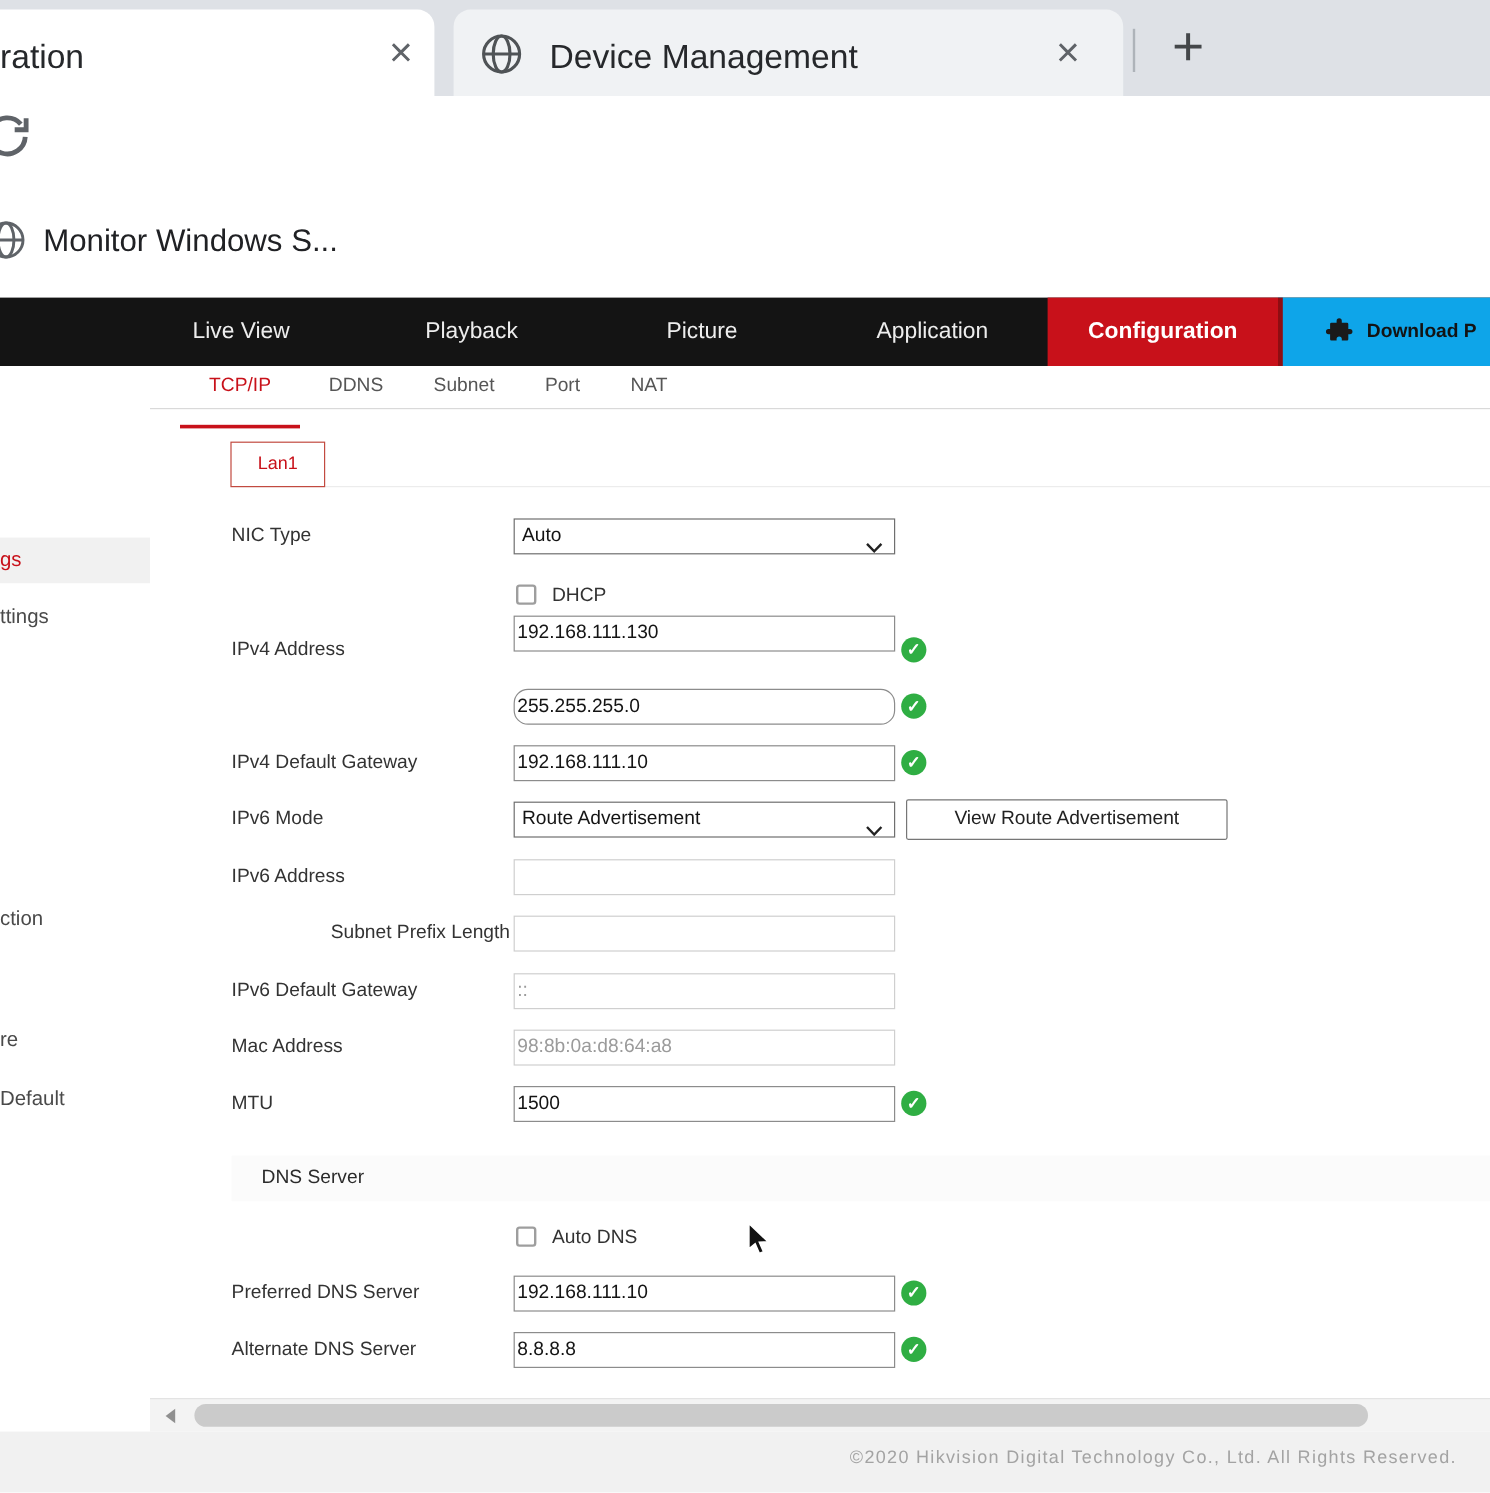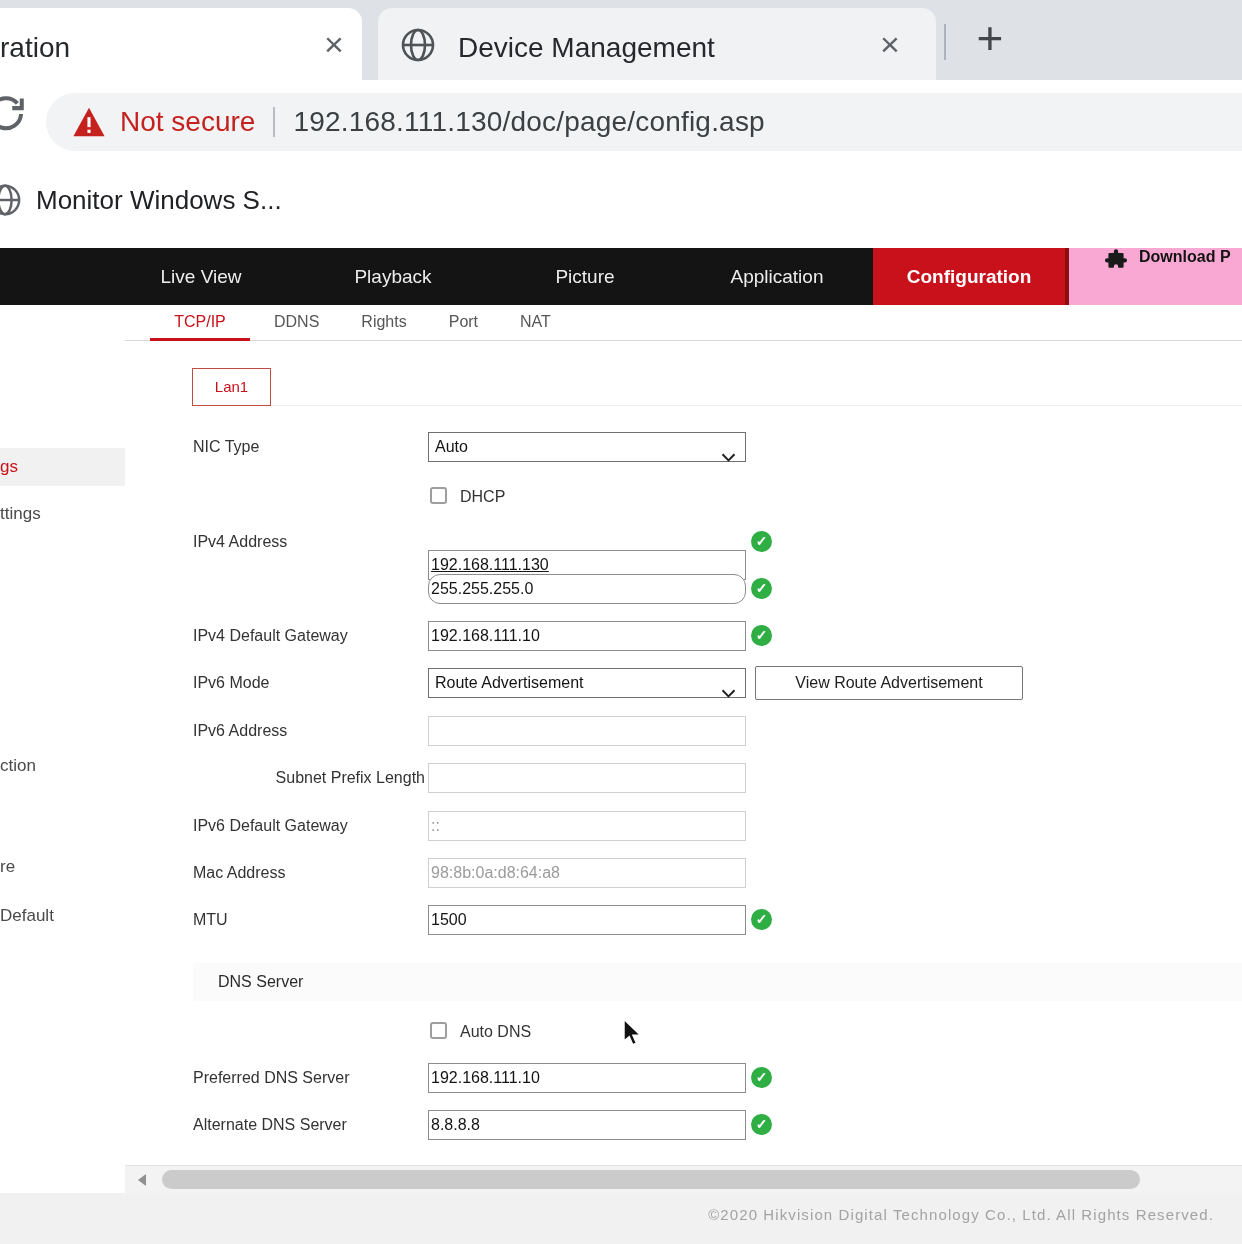--- a/index.html
+++ b/index.html
@@ -34,26 +34,26 @@
   .bookmarks{position:absolute;left:0;top:165px;width:100%;height:70px;background:#fff;display:flex;align-items:center;}
   .bm-globe{margin-left:-12px;flex:none;}
   .bm-label{margin-left:14px;font-size:26px;color:#202124;white-space:nowrap;}
 
   
   .nav{position:absolute;left:0;top:248px;width:100%;height:57px;background:#141414;display:flex;}
   .nav-spacer{width:105px;flex:none;}
   .nav-items{display:flex;flex:none;}
   .nav-item{width:192px;line-height:57px;text-align:center;font-size:19px;color:#ededed;cursor:pointer;white-space:nowrap;}
   .nav-item.active{background:#c8111a;color:#fff;font-weight:bold;}
-  .nav-download{flex:1;background:#f9a8d4;border-left:4px solid #8f0d12;display:flex;padding-left:34px;overflow:hidden;cursor:pointer;}
+  .nav-download{flex:1;background:#0ea5e9;border-left:4px solid #8f0d12;display:flex;align-items:center;padding-left:34px;overflow:hidden;cursor:pointer;}
   .nav-dl-label{margin-left:10px;font-size:16px;font-weight:bold;color:#131313;white-space:nowrap;}
 
   
   .subtabs{position:absolute;left:125px;top:305px;right:0;height:36px;background:#fff;border-bottom:1px solid #d9d9d9;display:flex;padding-left:25px;}
-  .subtab{line-height:34px;height:36px;font-size:16px;color:#565656;margin-right:42px;cursor:pointer;white-space:nowrap;}
+  .subtab{line-height:34px;height:52px;font-size:16px;color:#565656;margin-right:42px;cursor:pointer;white-space:nowrap;}
   .subtab.active{width:100px;text-align:center;color:#c8111a;border-bottom:3px solid #c8111a;margin-right:24px;}
 
   
   .sidebar{position:absolute;left:0;top:341px;width:125px;height:824px;background:#fff;overflow:hidden;}
   .side-item{position:absolute;left:0;width:100%;font-size:17px;color:#4a4a4a;white-space:nowrap;cursor:pointer;}
   .side-item.active{background:#f1f1f1;color:#c8111a;}
 
   
   .form-layer{position:absolute;left:0;top:0;width:100%;height:100%;}
   .lan-tab{position:absolute;left:192px;top:368px;width:79px;height:38px;border:1px solid #c24a40;color:#c8111a;font-size:15px;text-align:center;line-height:36px;background:#fff;z-index:2;cursor:pointer;}
@@ -100,30 +100,20 @@
     </div>
     <div class="tab-divider"></div>
     <div class="newtab">+</div>
   </div>
 
   <div class="toolbar">
     <svg class="reload" width="44" height="44" viewBox="0 0 24 24">
       <path d="M18.2 6.2 A8.2 8.2 0 1 0 20.2 12" fill="none" stroke="#5f6368" stroke-width="2.2"></path>
       <path d="M20.6 3.6 L20.6 8.8 L15.4 8.8" fill="none" stroke="#5f6368" stroke-width="2.2"></path>
     </svg>
-    <div class="omnibox">
-      <svg class="warn-icon" width="34" height="32" viewBox="0 0 24 22">
-        <path d="M12 1 L23 21 H1 Z" fill="#c5221f"></path>
-        <rect x="10.9" y="7.6" width="2.2" height="7" fill="#fff"></rect>
-        <rect x="10.9" y="16.4" width="2.2" height="2.3" fill="#fff"></rect>
-      </svg>
-      <span class="notsecure">Not secure</span>
-      <span class="omni-sep"></span>
-      <span class="url">192.168.111.130/doc/page/config.asp</span>
-    </div>
   </div>
 
   <div class="bookmarks">
     <svg class="bm-globe" width="34" height="34" viewBox="0 0 36 36">
       <circle cx="18" cy="18" r="15" fill="none" stroke="#5f6368" stroke-width="2.6"></circle>
       <line x1="3.4" y1="18" x2="32.6" y2="18" stroke="#5f6368" stroke-width="2.6"></line>
       <ellipse cx="18" cy="18" rx="7" ry="15" fill="none" stroke="#5f6368" stroke-width="2.6"></ellipse>
     </svg>
     <span class="bm-label">Monitor Windows S...</span>
   </div>
@@ -141,21 +131,21 @@
       <svg width="26" height="26" viewBox="0 0 24 24">
         <path d="M10 3.2a2 2 0 0 1 4 0v1.3h4a1 1 0 0 1 1 1v3.9h1.2a2 2 0 0 1 0 4H19v3.9a1 1 0 0 1-1 1h-4v-1.2a2 2 0 0 0-4 0v1.2H6a1 1 0 0 1-1-1v-3.9H3.8a2 2 0 0 1 0-4H5V5.5a1 1 0 0 1 1-1h4z" fill="#1a1a1a"></path>
       </svg>
       <span class="nav-dl-label">Download P</span>
     </div>
   </div>
 
   <div class="subtabs">
       <div class="subtab active">TCP/IP</div>
       <div class="subtab">DDNS</div>
-      <div class="subtab">Rights</div>
+      <div class="subtab">Subnet</div>
       <div class="subtab">Port</div>
       <div class="subtab">NAT</div>
     </div>
 
   <div class="sidebar">
       <div class="side-item active" style="top: 107px; height: 38px; line-height: 38px;">gs</div>
       <div class="side-item" style="top: 163px; height: 20px; line-height: 20px;">ttings</div>
       <div class="side-item" style="top: 415px; height: 20px; line-height: 20px;">ction</div>
       <div class="side-item" style="top: 516px; height: 20px; line-height: 20px;">re</div>
       <div class="side-item" style="top: 565px; height: 20px; line-height: 20px;">Default</div>
@@ -164,21 +154,21 @@
   <div class="form-layer">
     <div class="lan-underline"></div>
     <div class="lan-tab">Lan1</div>
   <div class="f-label" style="top: 432px;">NIC Type</div>
       <div class="f-select" style="top: 432px;"><span class="sel-val">Auto</span><span class="chev"><svg width="15" height="9" viewBox="0 0 15 9">
             <path d="M1.5 1.2 L7.5 7.4 L13.5 1.2" fill="none" stroke="#222" stroke-width="2"></path>
           </svg></span></div>
       <div class="cbox" style="top: 487px;"></div>
       <div class="cbox-label" style="top: 487px;">DHCP</div>
       <div class="f-label" style="top: 527px;">IPv4 Address</div>
-      <input class="f-input" type="text" value="192.168.111.130" style="top: 550px; text-decoration: underline;">
+      <input class="f-input" type="text" value="192.168.111.130" style="top: 513px;">
       <div class="vcheck" style="top: 531px;">✓</div>
       <input class="f-input" type="text" value="255.255.255.0" style="top: 574px; border-radius: 12px;">
       <div class="vcheck" style="top: 578px;">✓</div>
       <div class="f-label" style="top: 621px;">IPv4 Default Gateway</div>
       <input class="f-input" type="text" value="192.168.111.10" style="top: 621px;">
       <div class="vcheck" style="top: 625px;">✓</div>
       <div class="f-label" style="top: 668px;">IPv6 Mode</div>
       <div class="f-select" style="top: 668px;"><span class="sel-val">Route Advertisement</span><span class="chev"><svg width="15" height="9" viewBox="0 0 15 9">
             <path d="M1.5 1.2 L7.5 7.4 L13.5 1.2" fill="none" stroke="#222" stroke-width="2"></path>
           </svg></span></div>

